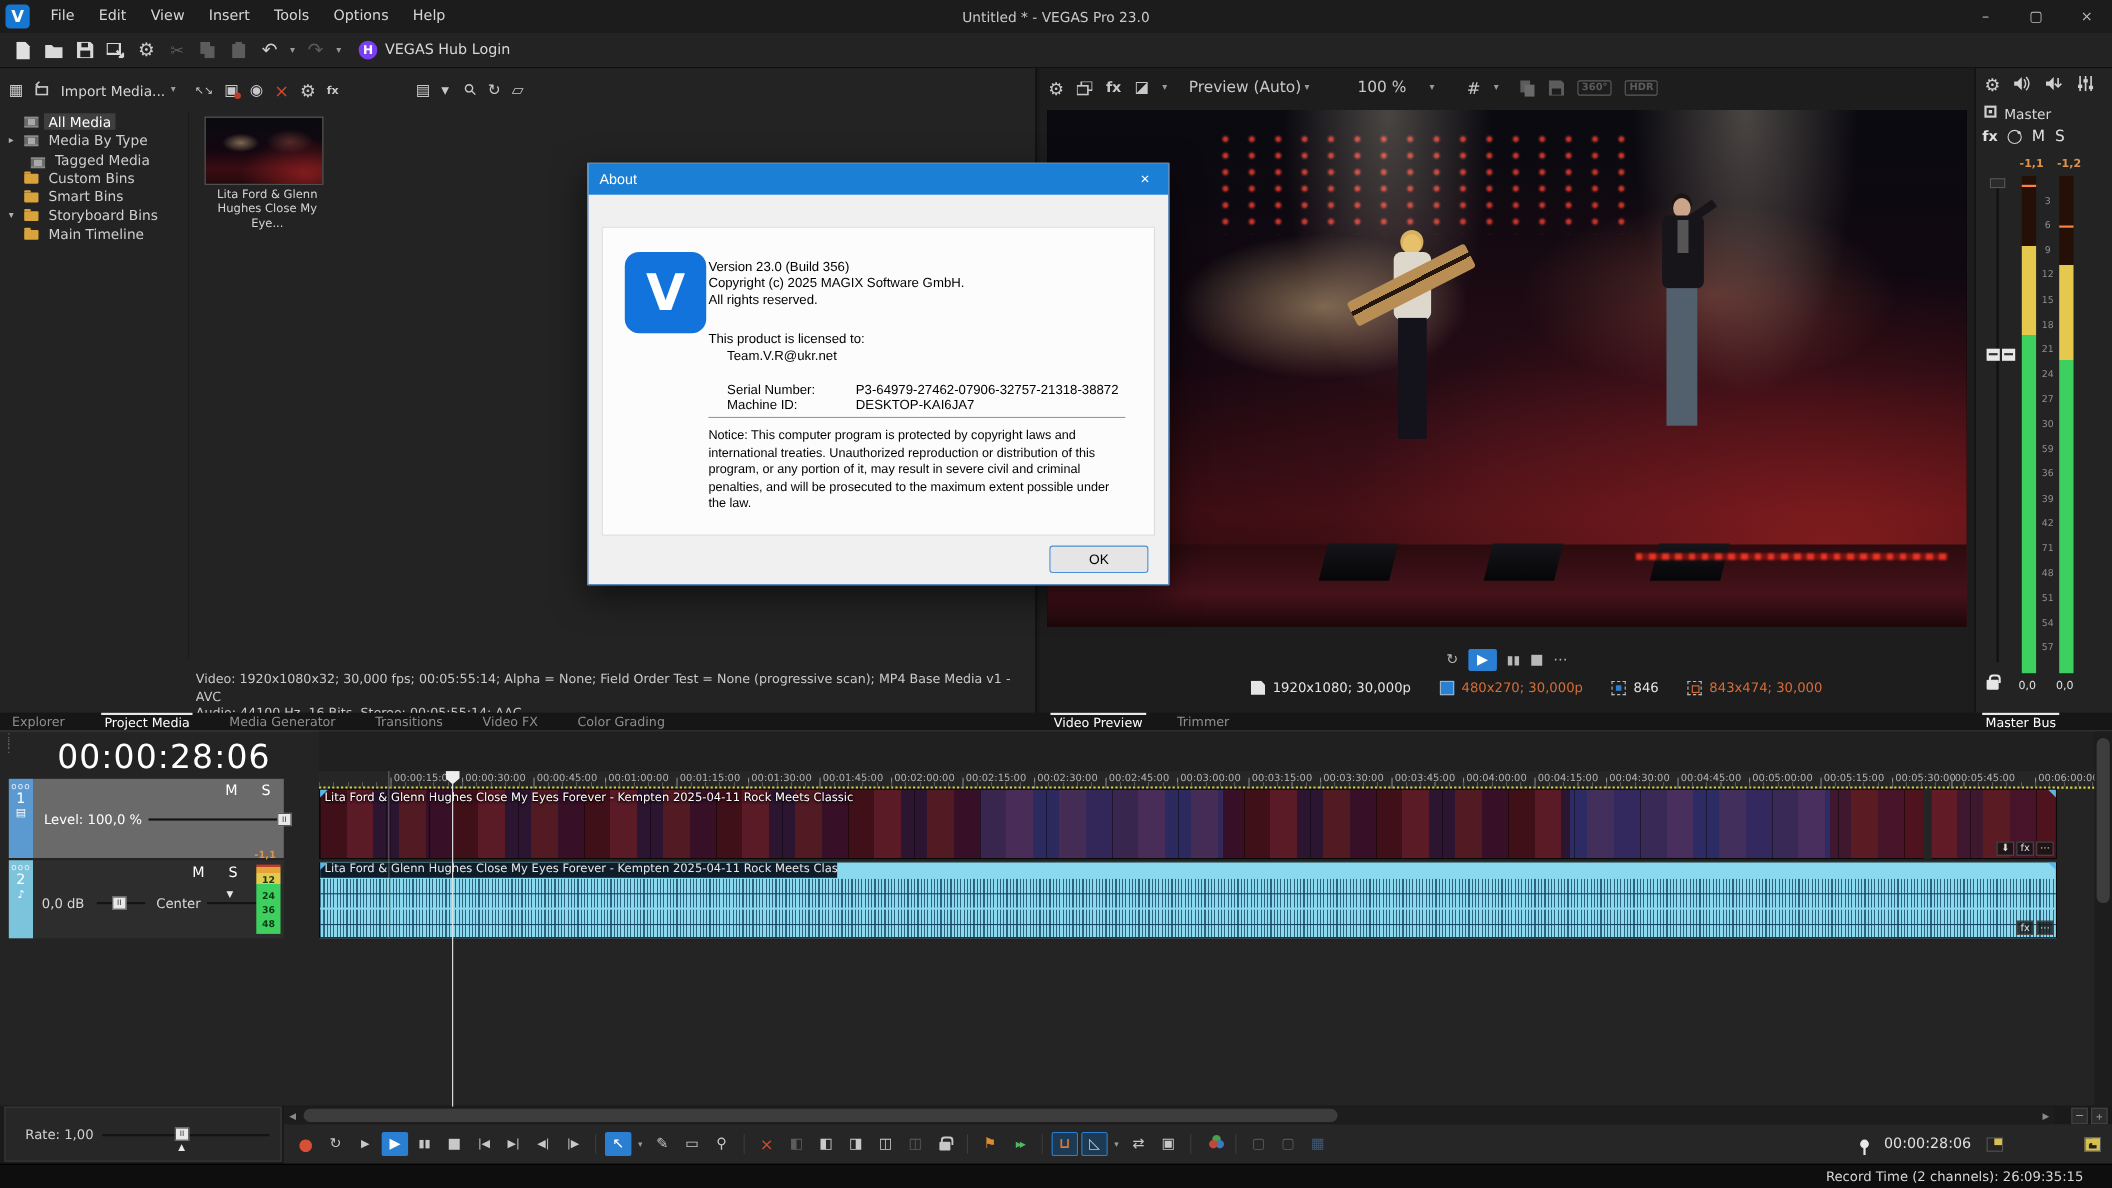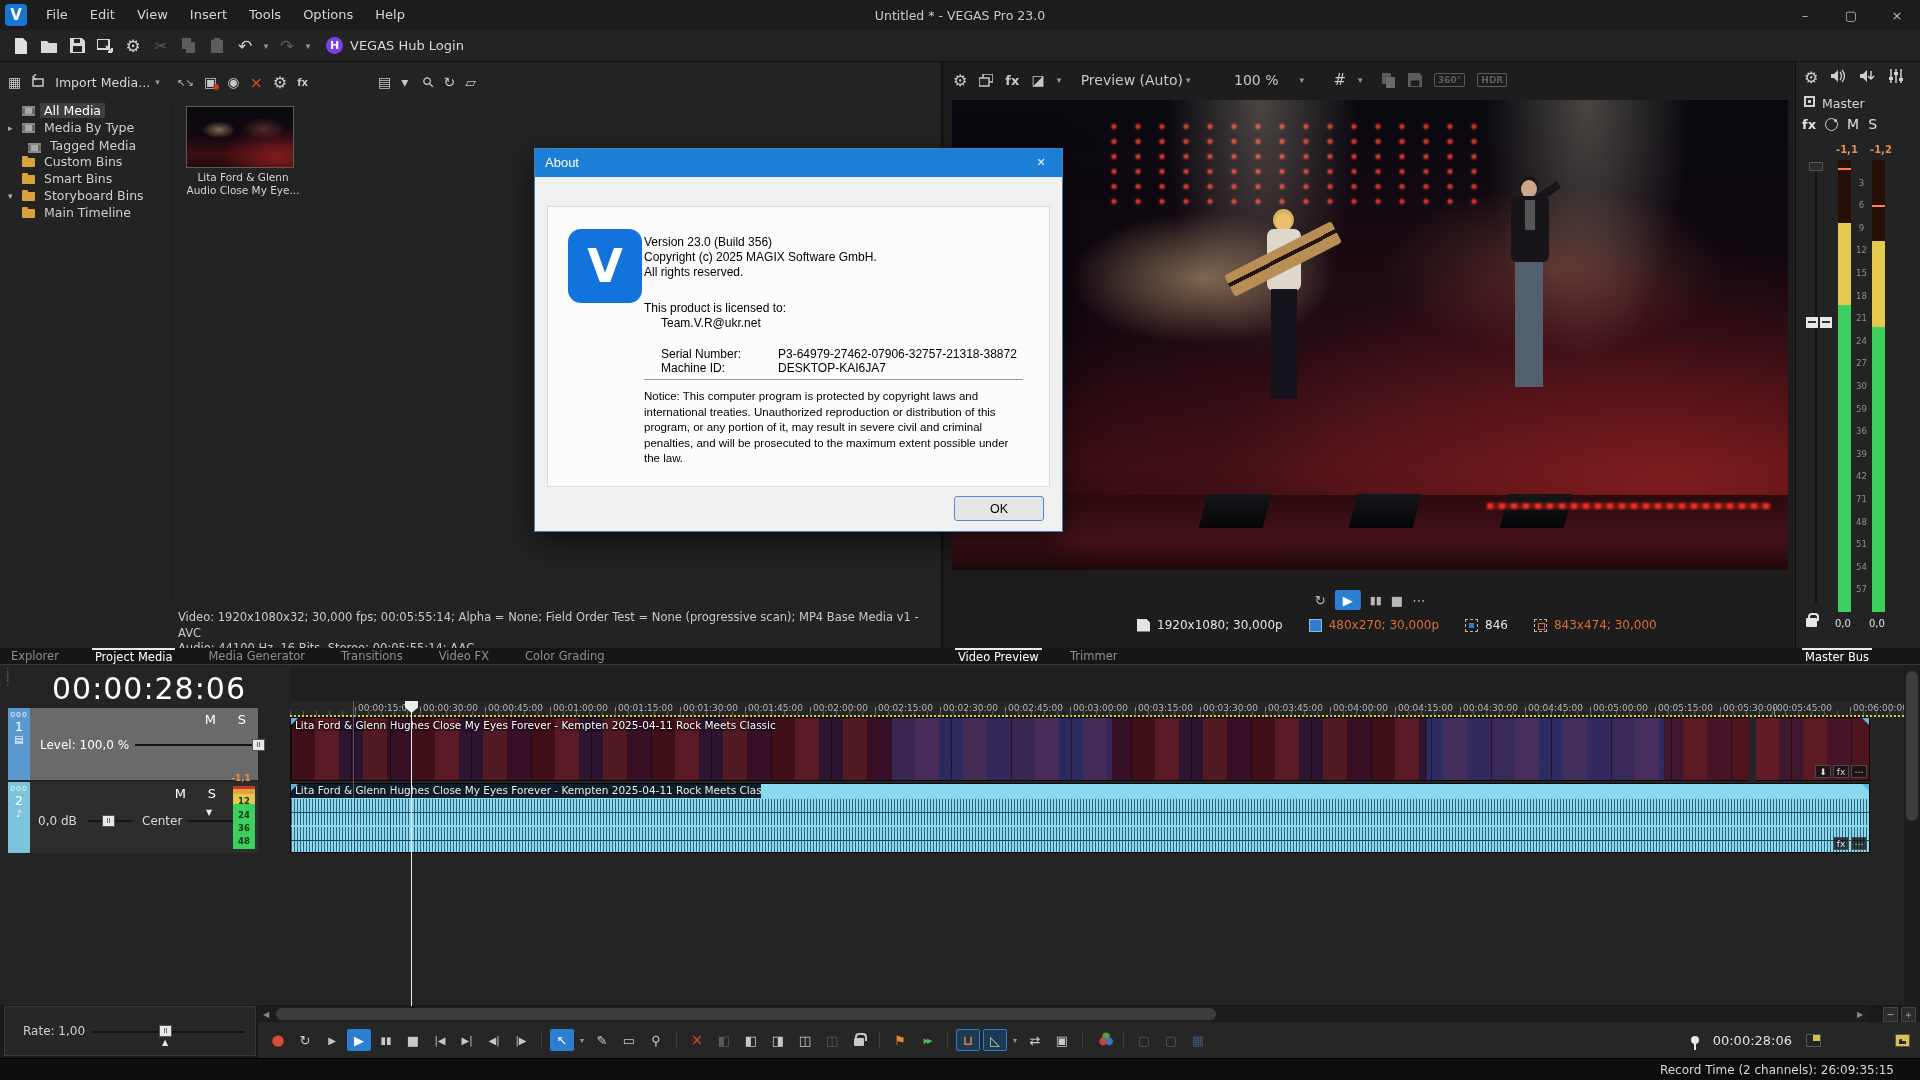--- a/index.html
+++ b/index.html
@@ -365,21 +365,21 @@
           <i class="tree-icon"></i>
           <span class="tree-label">Main Timeline</span>
         </div>
       </div>
     <div id="thumb-card">
       <div id="thumb-img">
           <div class="concert"></div>
         </div>
       <div id="thumb-caption">
         <div>Lita Ford &amp; Glenn</div>
-        <div>Audio Close My Eye...</div>
+        <div>Hughes Close My Eye...</div>
       </div>
     </div>
     <div id="media-info">
       <div>Video: 1920x1080x32; 30,000 fps; 00:05:55:14; Alpha = None; Field Order Test = None (progressive scan); MP4 Base Media v1 - AVC</div>
       <div>Audio: 44100 Hz, 16 Bits, Stereo; 00:05:55:14; AAC</div>
     </div>
   </div>
 
   <div id="preview-panel">
     <div id="pv-toolbar">

